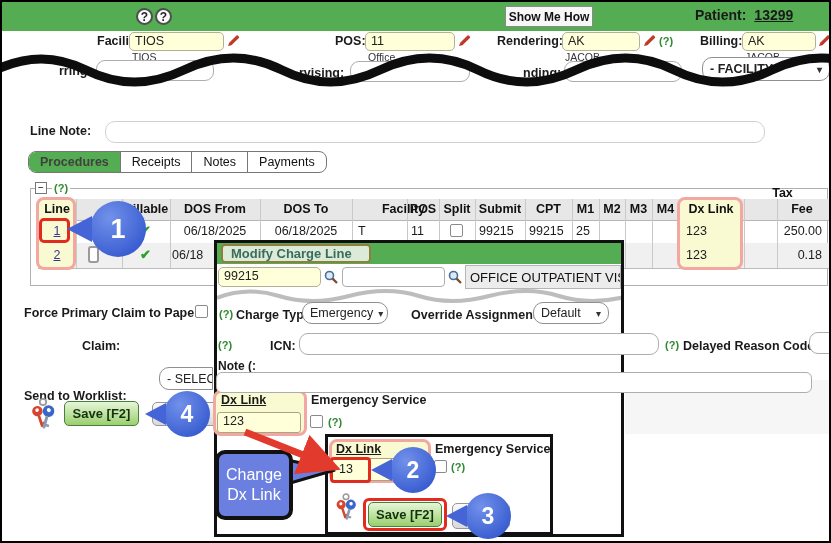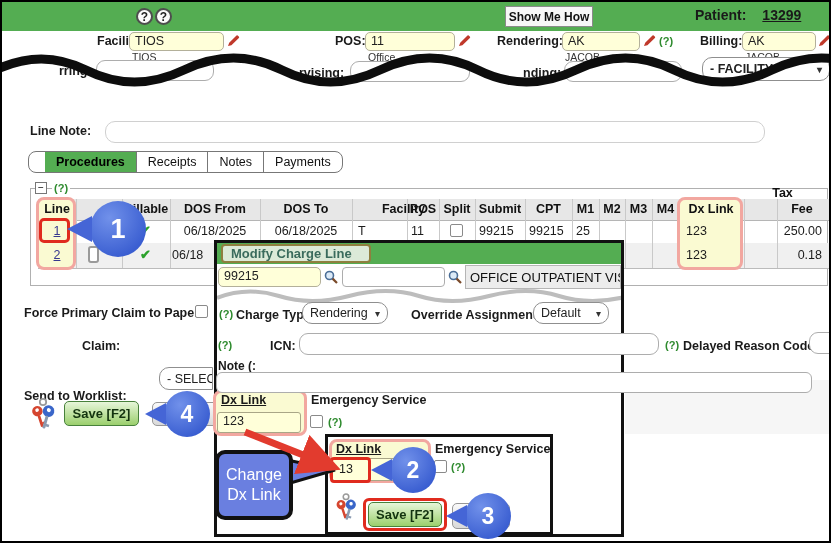--- a/index.html
+++ b/index.html
@@ -11,21 +11,21 @@
   .yinp{background:#ffffd9;border:1px solid #b3b09a;border-radius:5px;font-size:12.5px;color:#222;padding:1px 5px;box-sizing:border-box;white-space:nowrap;overflow:hidden;}
   .winp{background:#fff;border:1px solid #adadad;border-radius:9px;box-sizing:border-box;}
   .sel{background:#fff;border:1px solid #8f8f8f;border-radius:10px;font-size:12.5px;color:#222;display:flex;align-items:center;justify-content:space-between;padding:1px 7px;box-sizing:border-box;white-space:nowrap;overflow:hidden;}
   .sel::after{content:"▾";font-size:10px;color:#333;margin-left:5px;}
   .qc{width:17px;height:17px;border-radius:50%;background:#fbfbfb;border:2px solid #4e4e4e;color:#222;font-weight:bold;font-size:12px;display:flex;align-items:center;justify-content:center;box-sizing:border-box;}
   .titlebox{background:#dcead8;border:2px solid #8f7f3f;border-radius:4px;color:#3a6b5c;font-weight:bold;display:flex;align-items:center;padding:0 8px;box-sizing:border-box;}
   .greenbar{background:#54ad52;}
   .tabstrip{display:flex;border:1px solid #777;border-radius:8px;background:#fff;overflow:hidden;}
   .tab{font-size:12.5px;color:#111;padding:3px 11px;border-right:1px solid #777;white-space:nowrap;}
   .tab:last-child{border-right:none;}
-  .tab.active{background:#54ad52;color:#000000;font-weight:bold;margin-left:16px;}
+  .tab.active{background:#54ad52;color:#404040;font-weight:bold;}
   .cb{width:13px;height:13px;background:#fff;border:1px solid #8a8a8a;border-radius:2px;box-sizing:border-box;}
   .hl{border:3px solid #f2a7a0;border-radius:8px;background:#fafad2;box-sizing:border-box;}
   .redbox{border:3px solid #e02b1e;border-radius:5px;box-sizing:border-box;background:transparent;}
   .cell{font-size:12.5px;color:#1c1c1c;white-space:nowrap;overflow:hidden;}
   .hcell{font-size:12.5px;font-weight:bold;color:#111;text-align:center;white-space:nowrap;}
   .link{color:#37388f;text-decoration:underline;}
   .check{color:#2ba12b;font-size:13px;font-weight:bold;}
   .vline{width:1px;background:#c9c9c9;}
   .btn-save{background:linear-gradient(#e6f6d9,#9bcf6d);border:1px solid #47813b;border-radius:5px;color:#13330f;font-weight:bold;font-size:13px;display:flex;align-items:center;justify-content:center;box-sizing:border-box;}
   .btn-gray{background:linear-gradient(#fafafa,#d9d9d9);border:1px solid #979797;border-radius:5px;box-sizing:border-box;}
@@ -40,21 +40,21 @@
 </style>
 </head>
 <body>
 
 <div class="screen">
 
   <div class="abs greenbar" style="left:0;top:0;width:827px;height:29px;"></div>
   <div class="abs qc" style="left:134px;top:6px;">?</div>
   <div class="abs qc" style="left:153px;top:6px;">?</div>
   <div class="abs" style="left:503px;top:4px;width:88px;height:21px;background:#f7f7f7;border:1px solid #8a8a8a;display:flex;align-items:center;justify-content:center;font-weight:bold;font-size:12px;color:#111;box-sizing:border-box;">Show Me How</div>
-  <div class="abs" style="left:693px;top:5px;display:flex;gap:16px;align-items:flex-start;">
+  <div class="abs" style="left:693px;top:5px;display:flex;gap:8px;align-items:flex-start;">
     <span class="b" style="font-size:14px;">Patient:</span>
     <span class="b" style="font-size:14px;text-decoration:underline;">13299</span>
   </div>
 
   <div class="abs b" style="left:95px;top:32px;">Facility:</div>
   <div class="abs yinp" style="left:127px;top:30px;width:95px;height:19px;">TIOS</div>
   <div class="abs" style="left:225px;top:31px;"><svg width="13" height="13" viewBox="0 0 13 13">
         <path d="M1 12 L2.2 8.8 L9.5 1.5 Q10 1 10.7 1.4 L12 2.7 Q12.4 3.4 11.9 3.9 L4.4 11.2 Z" fill="#c0392b"></path>
       </svg></div>
   <div class="abs sub" style="left:130px;top:49px;">TIOS</div>
@@ -226,21 +226,21 @@
   <div class="abs descbox" style="left:463px;top:263px;width:156px;height:24px;z-index:11;">OFFICE OUTPATIENT VIS</div>
 
   <svg class="abs" style="left:215px;top:282px;z-index:11;" width="404" height="22" viewBox="0 0 404 22">
     <path d="M0 14 Q 30 2 62 12 T 132 12 T 202 12 T 272 12 T 342 12 T 412 12 L412 22 L0 22 Z" fill="#ffffff"></path>
     <path d="M0 14 Q 30 2 62 12 T 132 12 T 202 12 T 272 12 T 342 12 T 412 12" stroke="#bdbdbd" stroke-width="4" fill="none"></path>
   </svg>
 
   <div class="abs q" style="left:217px;top:306px;z-index:11;">(?)</div>
   <div class="abs b" style="left:234px;top:306px;z-index:11;">Charge Type:</div>
   <div class="abs sel" style="left:300px;top:300px;width:86px;height:22px;z-index:11;">
-      <span>Rendering</span>
+      <span>Emergency</span>
     </div>
   <div class="abs b" style="left:409px;top:306px;z-index:11;">Override Assignment:</div>
   <div class="abs sel" style="left:531px;top:300px;width:76px;height:22px;z-index:11;">
       <span>Default</span>
     </div>
 
   <div class="abs q" style="left:216px;top:337px;z-index:11;">(?)</div>
   <div class="abs b" style="left:268px;top:337px;z-index:11;">ICN:</div>
   <div class="abs winp" style="left:297px;top:331px;width:360px;height:22px;z-index:12;"></div>
 

